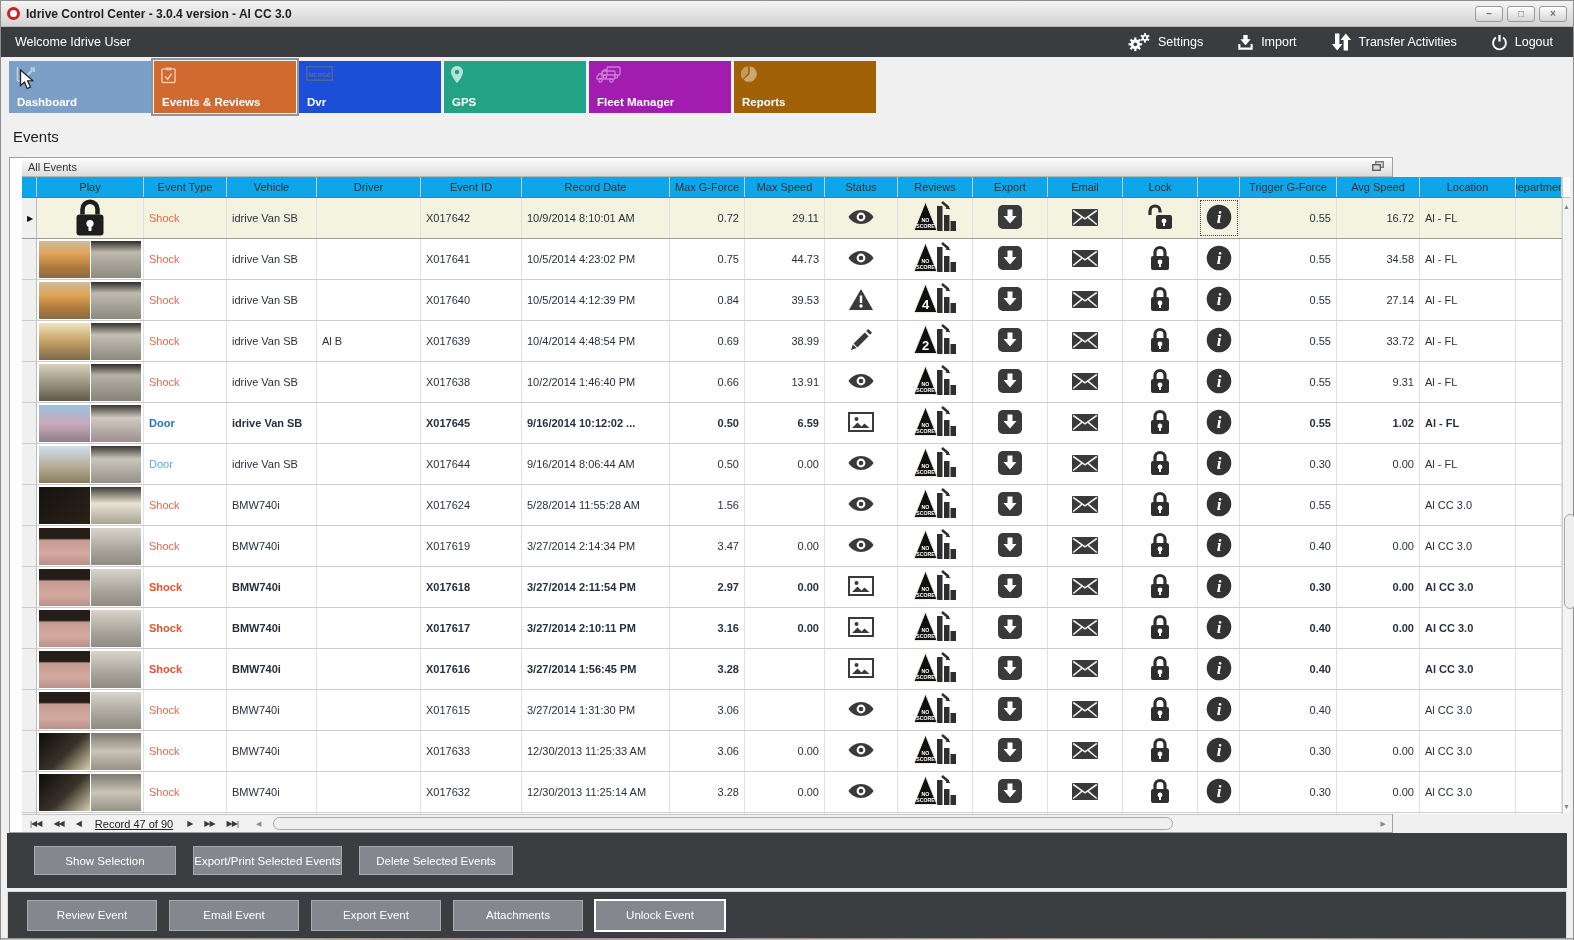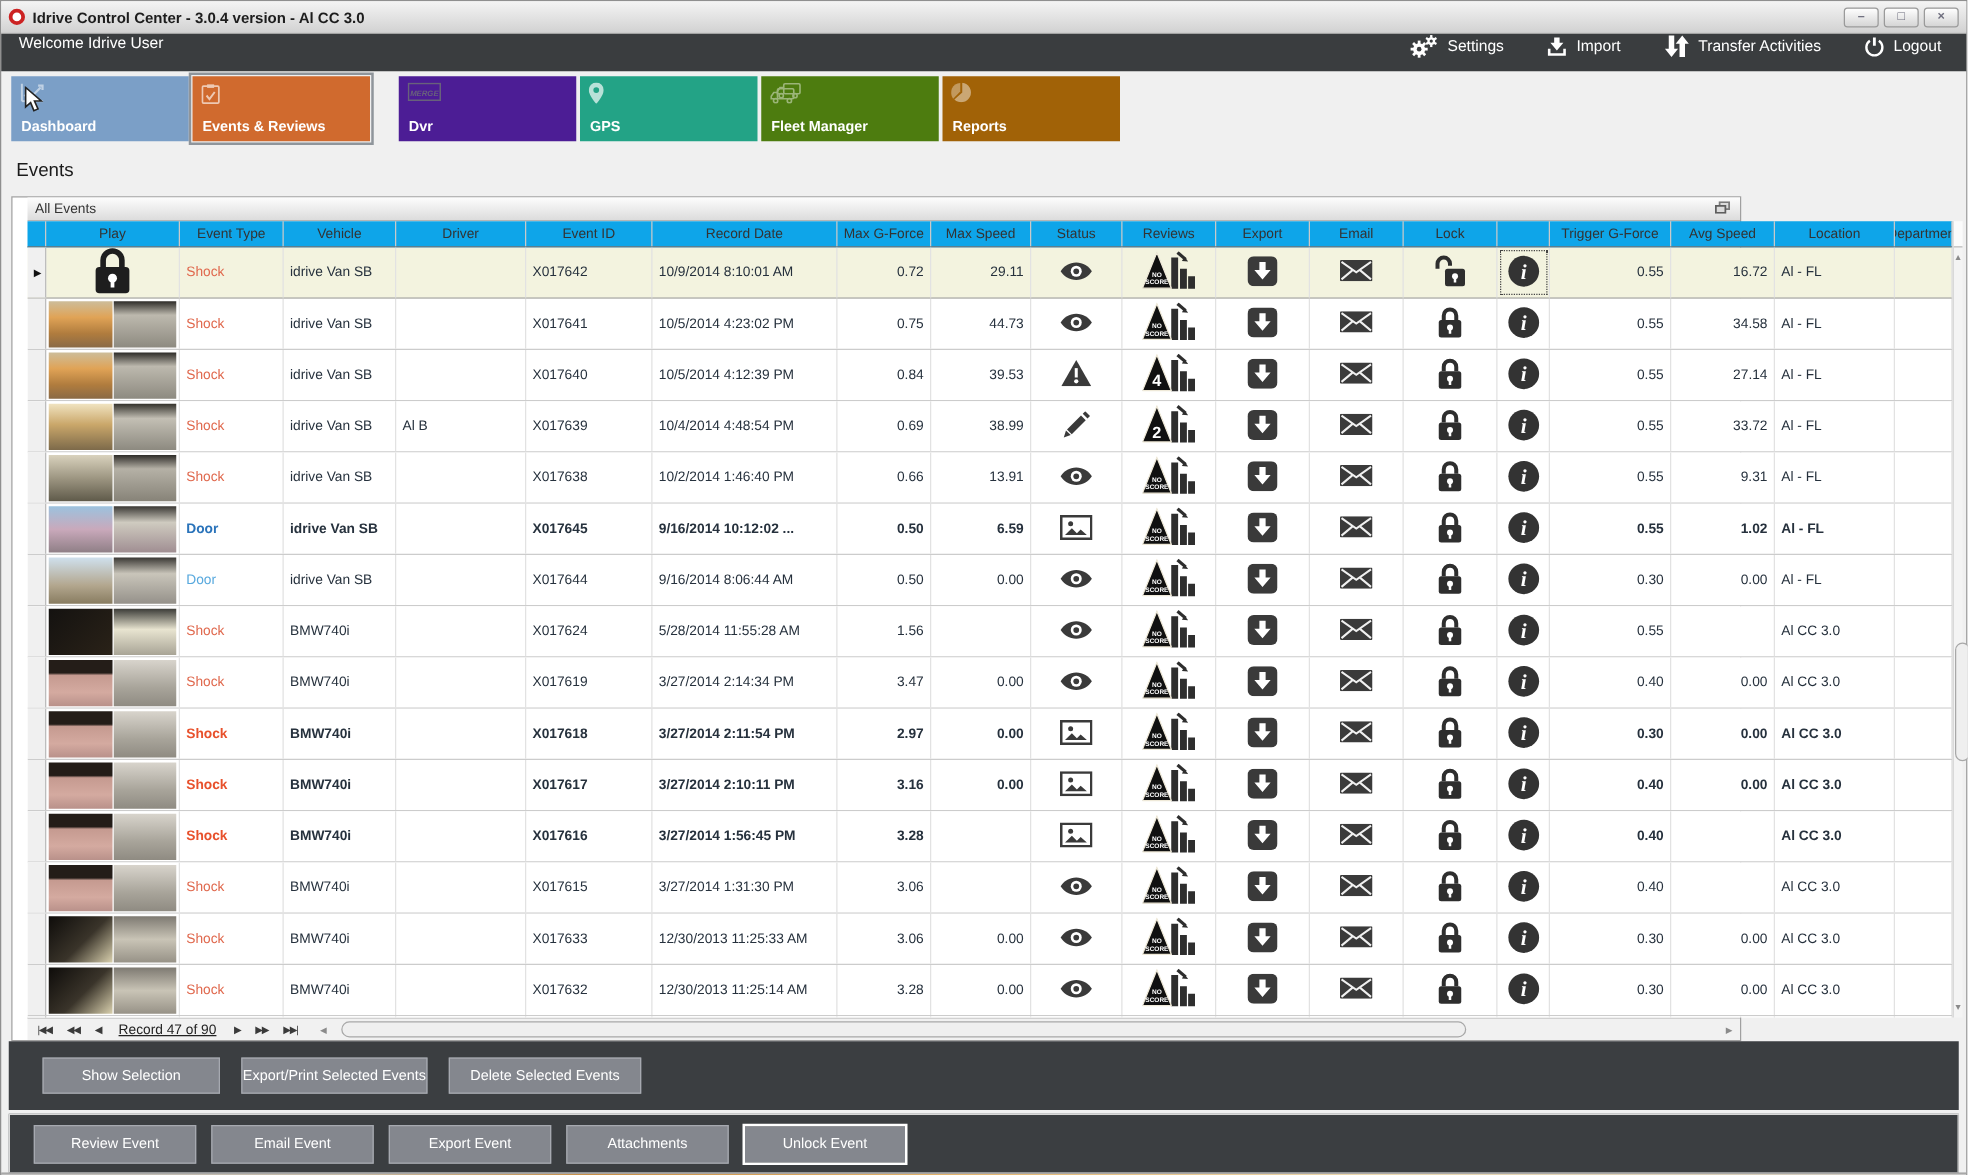--- a/index.html
+++ b/index.html
@@ -8,21 +8,21 @@
   .win { width:1574px; height:940px; border:1px solid #8f8f8f; display:flex; flex-direction:column; background:#f0f0f0; }
 
   
   .titlebar { height:26px; background:linear-gradient(180deg,#f4f4f4,#d2d2d2); display:flex; align-items:center; padding:0 6px; border-bottom:1px solid #b8b8b8; flex:0 0 26px;}
   .appicon { width:13px; height:13px; border:3px solid #cc2222; border-radius:50%; background:#fff; margin-right:6px; flex:0 0 auto;}
   .wtitle { font-size:12px; font-weight:bold; color:#1d1d1d; flex:1; }
   .winbtns { display:flex; gap:4px; }
   .wbtn { width:28px; height:16px; border:1px solid #9a9a9a; border-radius:3px; background:linear-gradient(180deg,#fefefe,#d5d5d5); color:#6e6e7e; font-size:10px; font-weight:bold; display:flex; align-items:center; justify-content:center; line-height:1; }
 
   
-  .welcomebar { height:30px; background:#3a3d3f; color:#fff; display:flex; align-items:flex-start; padding:0 14px; flex:0 0 30px;}
+  .welcomebar { height:30px; background:#3a3d3f; color:#fff; display:flex; align-items:center; padding:0 14px; flex:0 0 30px;}
   .welcome { font-size:12.5px; flex:1; }
   .actions { display:flex; align-items:center; gap:34px; margin-right:6px;}
   .action { display:flex; align-items:center; gap:7px; font-size:12.5px; color:#fff; cursor:default;}
   .action svg { display:block; }
 
   
   .tiles { display:flex; gap:3px; padding:4px 0 0 8px; height:60px; flex:0 0 60px; align-items:flex-start;}
   .tile { width:142px; height:52px; position:relative; color:#fff; }
   .tile.sel { outline:2px solid #8f959b; outline-offset:1px; }
   .ticon { position:absolute; top:5px; left:7px; opacity:.8;}
@@ -191,35 +191,35 @@
       <span class="tlabel">Dashboard</span>
     </div>
     <div class="tile sel" style="background: rgb(208, 106, 46);">
       <span class="ticon"><svg width="15" height="18" viewBox="0 0 16 18" opacity=".8">
             <rect x="1" y="2.5" width="14" height="14.5" rx="1" fill="none" stroke="#fff" stroke-width="1.5"></rect>
             <rect x="5" y="1" width="6" height="3" fill="#fff"></rect>
             <path d="M4.5 10.5l2.5 3 4.5-6" stroke="#fff" stroke-width="1.7" fill="none"></path>
           </svg></span>
       <span class="tlabel">Events &amp; Reviews</span>
     </div>
-    <div class="tile" style="background: #4c1d95; margin-left: 20px;">
+    <div class="tile" style="background: #1d4ed8;">
       <span class="ticon"><svg width="27" height="15" viewBox="0 0 27 15">
             <rect x=".8" y=".8" width="25.4" height="13.4" fill="none" stroke="#6f7275" stroke-width="1.2"></rect>
             <text x="13.5" y="10.5" font-size="6.2" font-style="italic" font-weight="bold" fill="#6f7275" text-anchor="middle" font-family="Liberation Sans, sans-serif">MERGE</text>
           </svg></span>
       <span class="tlabel">Dvr</span>
     </div>
     <div class="tile" style="background: rgb(35, 163, 134);">
       <span class="ticon"><svg width="12" height="17" viewBox="0 0 12 17">
             <path d="M6 0a6 6 0 0 1 6 6c0 4.5-6 11-6 11S0 10.5 0 6a6 6 0 0 1 6-6z" fill="#fff" opacity=".85"></path>
             <circle cx="6" cy="6" r="2.3" fill="#23a386"></circle>
           </svg></span>
       <span class="tlabel">GPS</span>
     </div>
-    <div class="tile" style="background: #4d7c0f; padding-left: 12px;">
+    <div class="tile" style="background: #a21caf; padding-left: 12px;">
       <span class="ticon"><svg width="26" height="17" viewBox="0 0 26 17" opacity=".55">
             <g fill="none" stroke="#fff" stroke-width="1.3">
               <rect x="11" y="1" width="13" height="8" rx="1"></rect>
               <path d="M11 4H8L6 7v2h5"></path>
               <circle cx="9" cy="10.5" r="1.7"></circle>
               <circle cx="20" cy="10.5" r="1.7"></circle>
             </g>
             <g fill="none" stroke="#fff" stroke-width="1.3">
               <rect x="6" y="5" width="13" height="8" rx="1"></rect>
               <path d="M6 8H3L1 11v2h5"></path>

